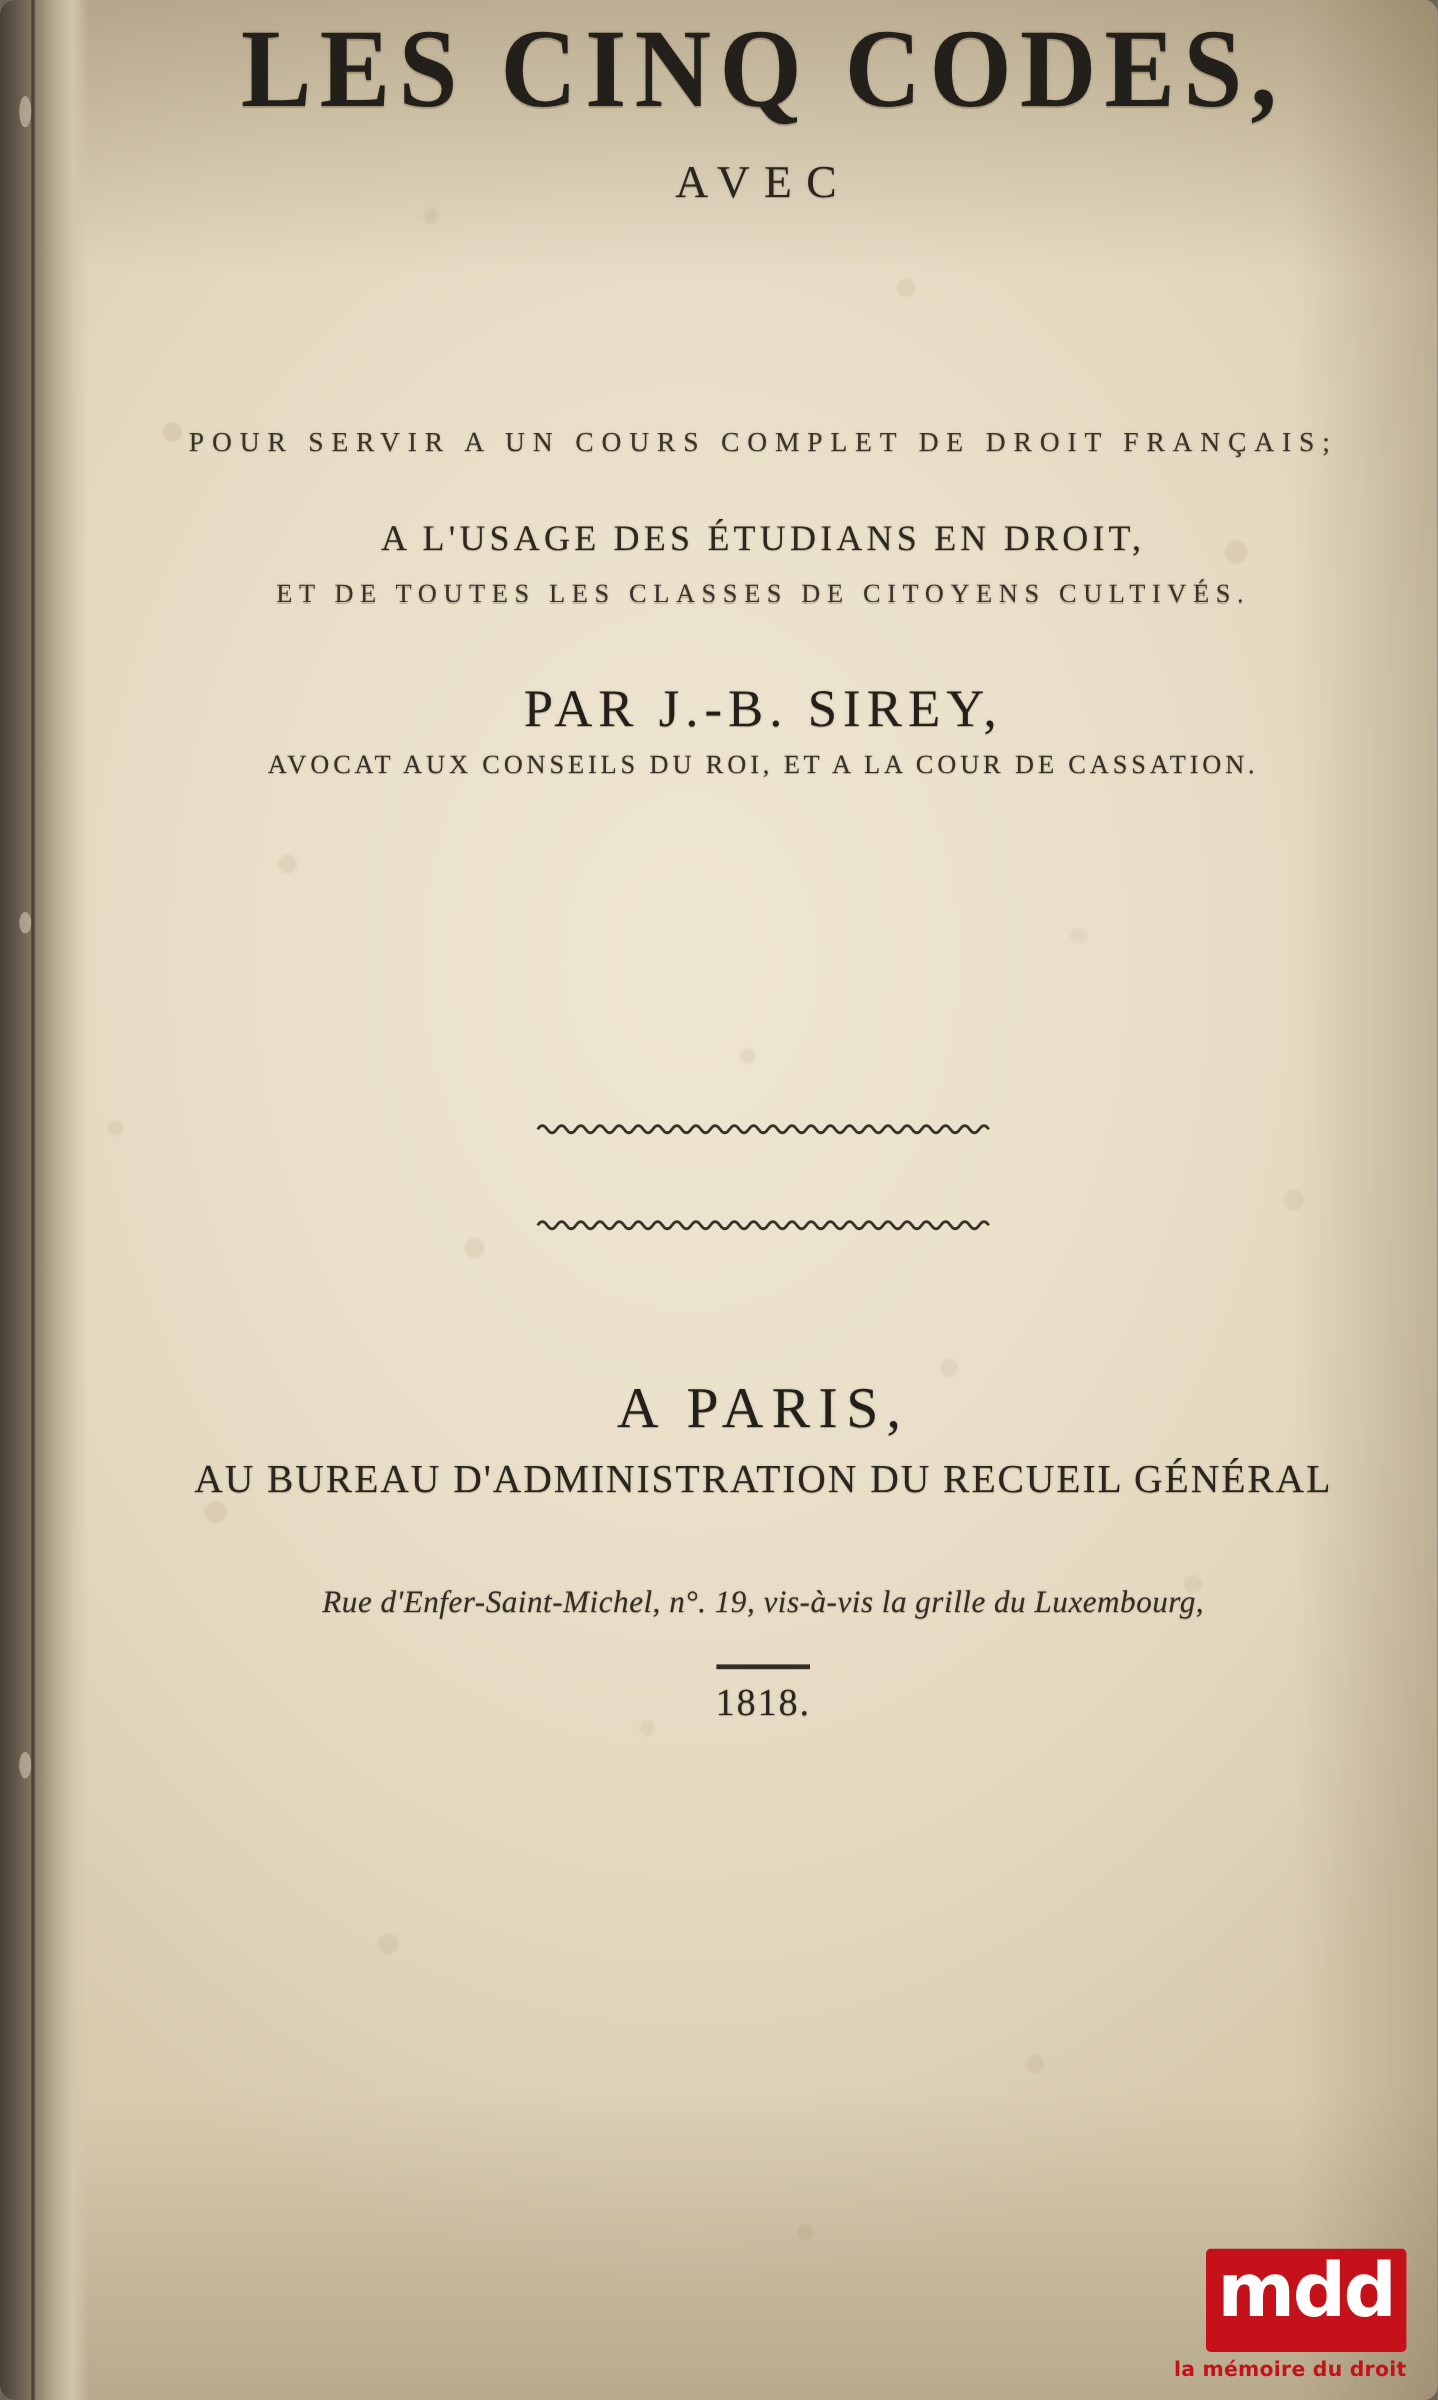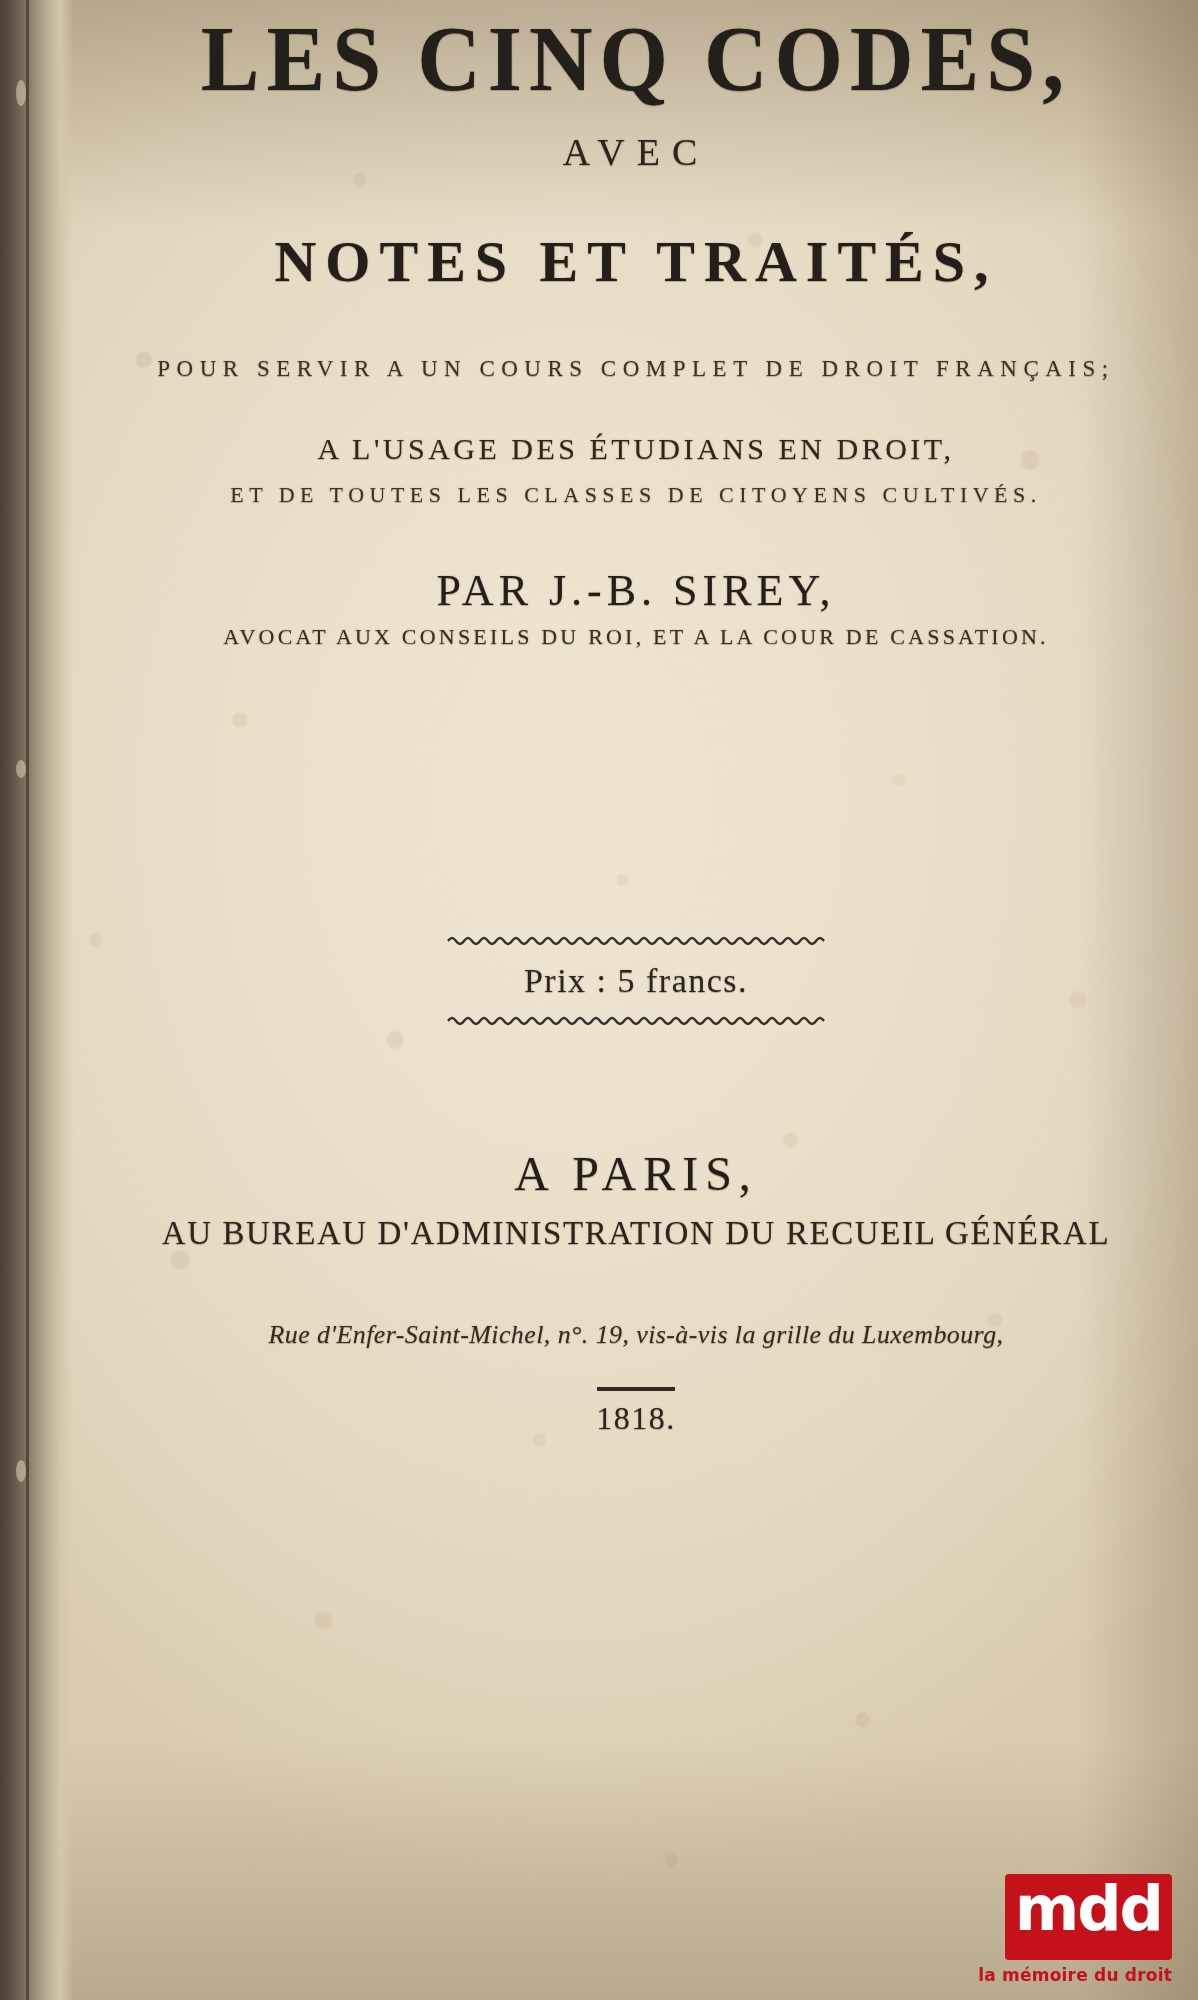--- a/index.html
+++ b/index.html
@@ -11,20 +11,21 @@
   body {
     font-family: "Liberation Serif", serif;
   }
   .page {
     position: relative;
     width: 1198px;
     height: 2000px;
     overflow: hidden;
     background:
       radial-gradient(ellipse 70% 55% at 48% 40%, #efe6d2 0%, #e9dfc9 45%, #e2d7bd 75%, #d8cbae 100%);
+    border-radius: 12px;
   }
   
   .paper-grain {
     position: absolute;
     inset: 0;
     pointer-events: none;
     background-image:
       radial-gradient(circle at 12% 18%, rgba(150,120,72,0.14) 0 7px, rgba(0,0,0,0) 9px),
       radial-gradient(circle at 30% 9%, rgba(150,120,72,0.10) 0 5px, rgba(0,0,0,0) 8px),
       radial-gradient(circle at 63% 12%, rgba(150,120,72,0.10) 0 6px, rgba(0,0,0,0) 9px),
@@ -280,36 +281,34 @@
   <div class="gutter"></div>
   <div class="gutter-edge"></div>
   <div class="gutter-speck" style="top:80px;"></div>
   <div class="gutter-speck" style="top:760px; height:18px;"></div>
   <div class="gutter-speck" style="top:1460px; height:22px;"></div>
 
   <div class="content">
 
     <div class="line title-main shadowed">LES CINQ CODES,</div>
     <div class="line avec shadowed">AVEC</div>
-    <div class="line title-sub shadowed">NOTES ET TRAITÉS,</div>
 
     <div class="line rubric-2 shadowed">A L'USAGE DES ÉTUDIANS EN DROIT,</div>
     <div class="line rubric-1 shadowed">POUR SERVIR A UN COURS COMPLET DE DROIT FRANÇAIS;</div>
     <div class="line rubric-3 shadowed">ET DE TOUTES LES CLASSES DE CITOYENS CULTIVÉS.</div>
 
     <div class="line author shadowed">PAR J.-B. SIREY,</div>
     <div class="line author-role shadowed">AVOCAT AUX CONSEILS DU ROI, ET A LA COUR DE CASSATION.</div>
 
     <div class="rule-wavy rule-top">
       <svg viewBox="0 0 380 14" preserveAspectRatio="none" aria-hidden="true">
         <path d="M2,8 Q6,2 10,8 T18,8 T26,8 T34,8 T42,8 T50,8 T58,8 T66,8 T74,8 T82,8 T90,8 T98,8 T106,8 T114,8 T122,8 T130,8 T138,8 T146,8 T154,8 T162,8 T170,8 T178,8 T186,8 T194,8 T202,8 T210,8 T218,8 T226,8 T234,8 T242,8 T250,8 T258,8 T266,8 T274,8 T282,8 T290,8 T298,8 T306,8 T314,8 T322,8 T330,8 T338,8 T346,8 T354,8 T362,8 T370,8 T378,8" fill="none" stroke="#38322a" stroke-width="2.4"></path>
       </svg>
     </div>
 
-    <div class="line price shadowed">Prix : 5 francs.</div>
 
     <div class="rule-wavy rule-bot">
       <svg viewBox="0 0 380 14" preserveAspectRatio="none" aria-hidden="true">
         <path d="M2,8 Q6,2 10,8 T18,8 T26,8 T34,8 T42,8 T50,8 T58,8 T66,8 T74,8 T82,8 T90,8 T98,8 T106,8 T114,8 T122,8 T130,8 T138,8 T146,8 T154,8 T162,8 T170,8 T178,8 T186,8 T194,8 T202,8 T210,8 T218,8 T226,8 T234,8 T242,8 T250,8 T258,8 T266,8 T274,8 T282,8 T290,8 T298,8 T306,8 T314,8 T322,8 T330,8 T338,8 T346,8 T354,8 T362,8 T370,8 T378,8" fill="none" stroke="#38322a" stroke-width="2.4"></path>
       </svg>
     </div>
 
     <div class="line imprint-city shadowed">A PARIS,</div>
     <div class="line imprint-1 shadowed">AU BUREAU D'ADMINISTRATION DU RECUEIL GÉNÉRAL</div>
     <div class="line imprint-3 shadowed">Rue d'Enfer-Saint-Michel, n°. 19, vis-à-vis la grille du Luxembourg,</div>

